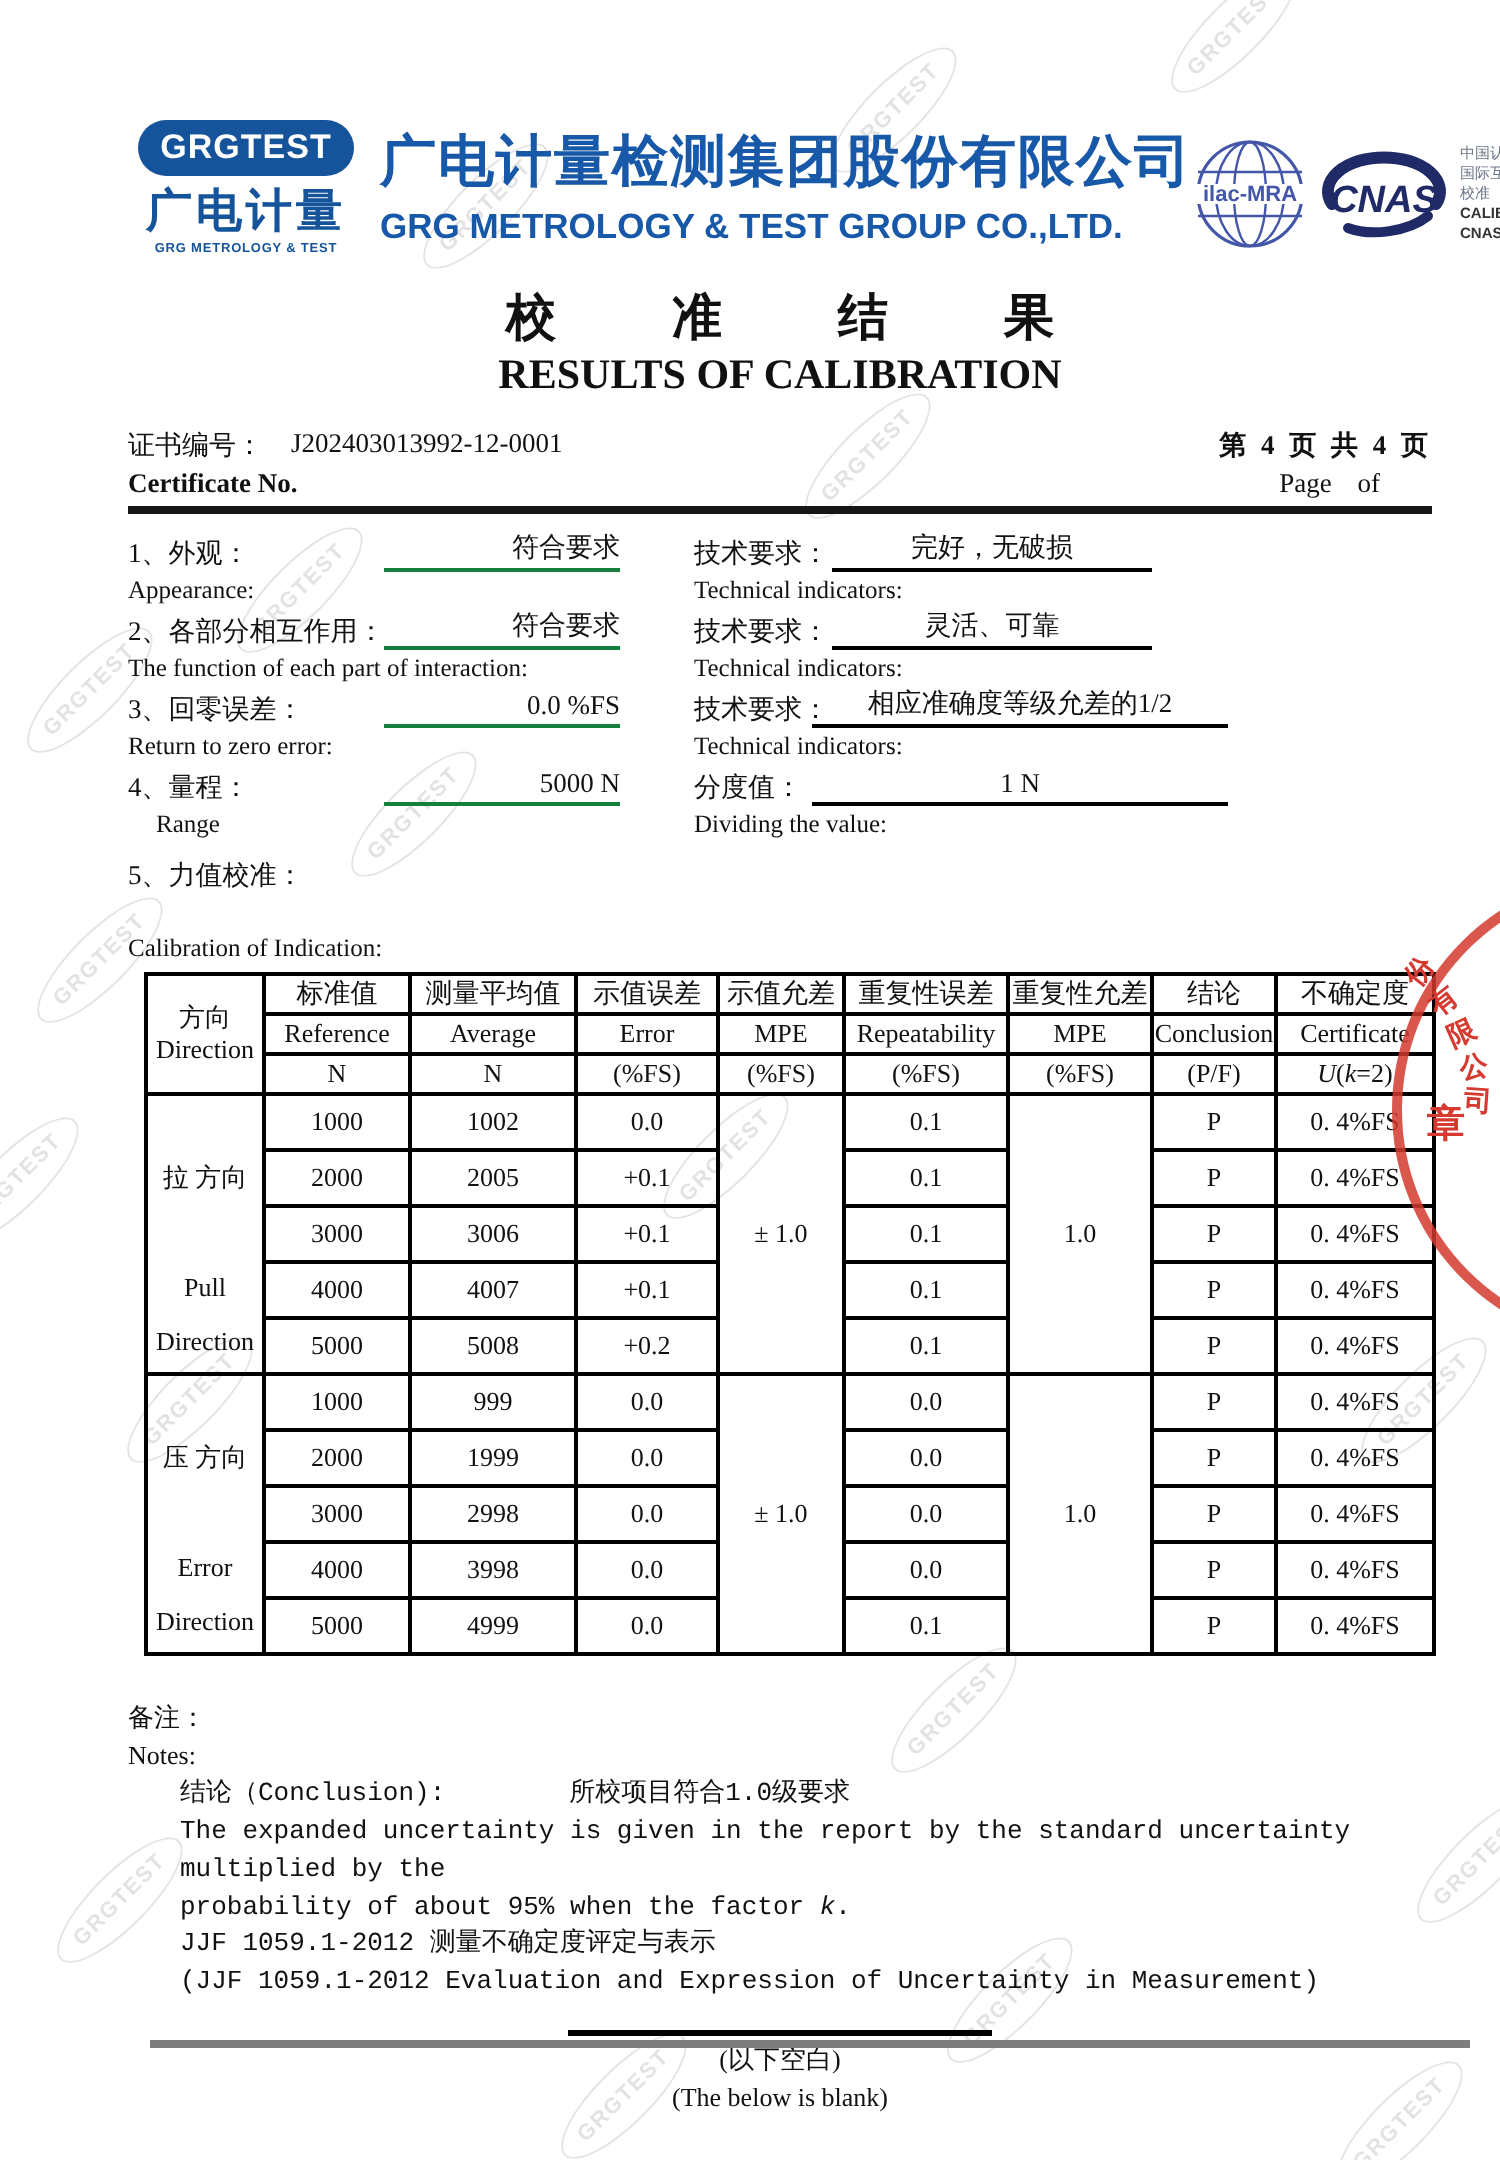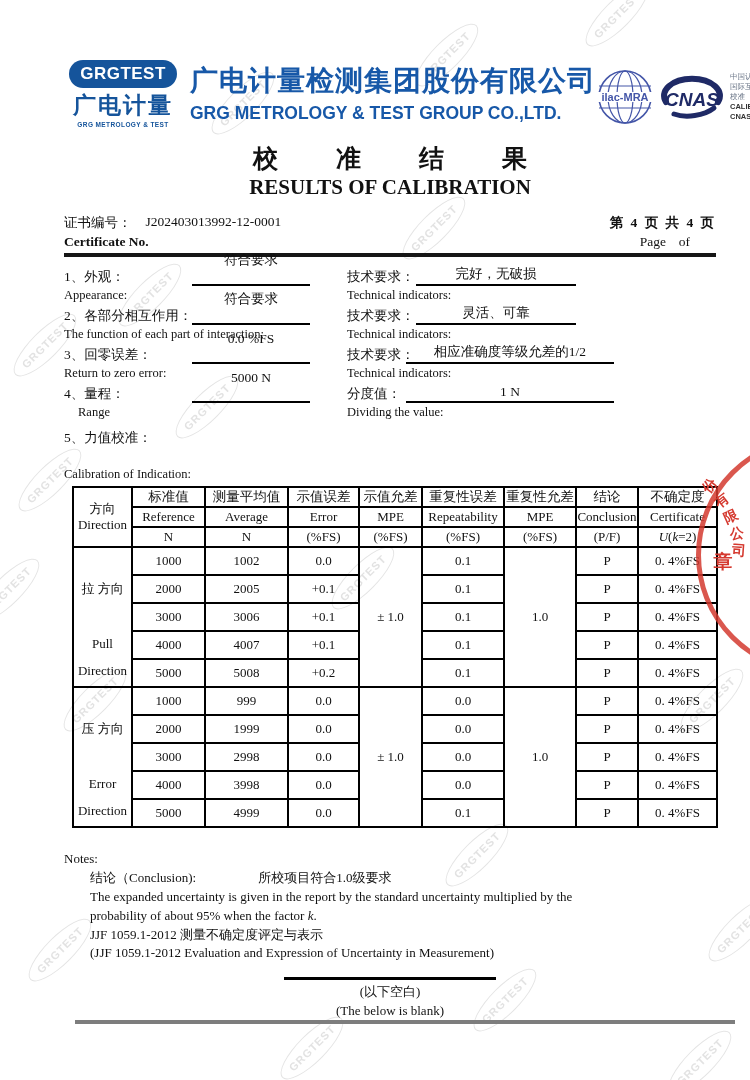--- a/index.html
+++ b/index.html
@@ -40,22 +40,22 @@
   .cert-left .line2 { font-weight:bold; margin-top:2px; }
   .cert-right { text-align:right; }
   .cert-right .zh { letter-spacing:2px;font-weight:bold; }
   .cert-right .en { display:flex; justify-content:space-between; padding:2px 26px 0 30px; }
   .sep { border-bottom:4px solid #161616; margin-top:3px; }
 
   
   .fields { margin-top:10px; font-size:13.5px; }
   .frow { position:relative; height:21px; }
   .frow .lab1 { position:absolute; left:0; bottom:2px; }
-  .frow .val1 { position:absolute; left:128px; bottom:2px; width:118px; text-align:center;
-                border-bottom:2px solid #000000; padding-bottom:15px; }
+  .frow .val1 { position:absolute; left:128px; bottom:2px; width:118px; text-align:right;
+                border-bottom:2px solid #15803d; padding-bottom:1px; }
   .frow .lab2 { position:absolute; left:283px; bottom:2px; }
   .frow .val2 { position:absolute; left:352px; bottom:2px; width:160px; text-align:center;
                 border-bottom:2px solid #000; padding-bottom:1px; }
   .frow .val2.wide { left:342px; width:208px; }
   .subrow { position:relative; height:18px; font-size:12.5px; }
   .subrow .sub1 { position:absolute; left:0; top:0; }
   .subrow .sub1.ind { left:14px; }
   .subrow .sub2 { position:absolute; left:283px; top:0; }
   .sec5 { margin-top:6px; font-size:13.5px; }
   .sec5-en { font-size:12.5px; margin-top:20px; }
@@ -70,21 +70,21 @@
   .dir-head div { line-height:1.25; font-size:13px; }
   td.dir-cell { vertical-align:top; font-size:13px; }
   td.dir-cell .d1 { margin-top:32px; }
   td.dir-cell .d2 { margin-top:38px; }
   td.dir-cell .d3 { margin-top:11px; }
   .it { font-style:italic; }
 
   
   .notes { margin-top:22px; font-size:13px; line-height:1.45; }
   .notes .lbl { height:19px; }
-  .notes .ind { padding-left:26px; }
+  .notes .ind { padding-left:26px;font-family:Liberation Mono, monospace; }
   .notes .concl-val { display:inline-block; margin-left:62px; }
   .blank-sec { margin-top:14px; text-align:center; }
   .blank-line { width:212px; margin:0 auto; border-top:3px solid #000; }
   .blank-cn { font-size:13px; margin-top:3px; }
   .blank-en { font-size:13px; margin-top:2px; }
 
   .bottom-bar { position:absolute; left:75px; right:15px; top:1020px; height:4px; background:#7d7d7d; z-index:2; }
 
   
   .stamp-circle { position:absolute; left:696px; top:436px; width:238px; height:238px;
@@ -349,20 +349,21 @@
           <td>4999</td>
           <td>0.0</td>
           <td>0.1</td>
           <td>P</td>
           <td>0. 4%FS</td>
         </tr>
       </tbody>
     </table>
 
     <div class="notes">
+      <div class="lbl">备注：</div>
       <div class="lbl">Notes:</div>
       <div class="ind">
         <span>结论（Conclusion):</span><span class="concl-val">所校项目符合1.0级要求</span>
       </div>
       <div class="ind">The expanded uncertainty is given in the report by the standard uncertainty multiplied by the</div>
       <div class="ind">
         <span>probability of about 95% when the factor </span><span class="it">k</span><span>.</span>
       </div>
       <div class="ind">JJF 1059.1-2012 测量不确定度评定与表示</div>
       <div class="ind">(JJF 1059.1-2012 Evaluation and Expression of Uncertainty in Measurement)</div>

